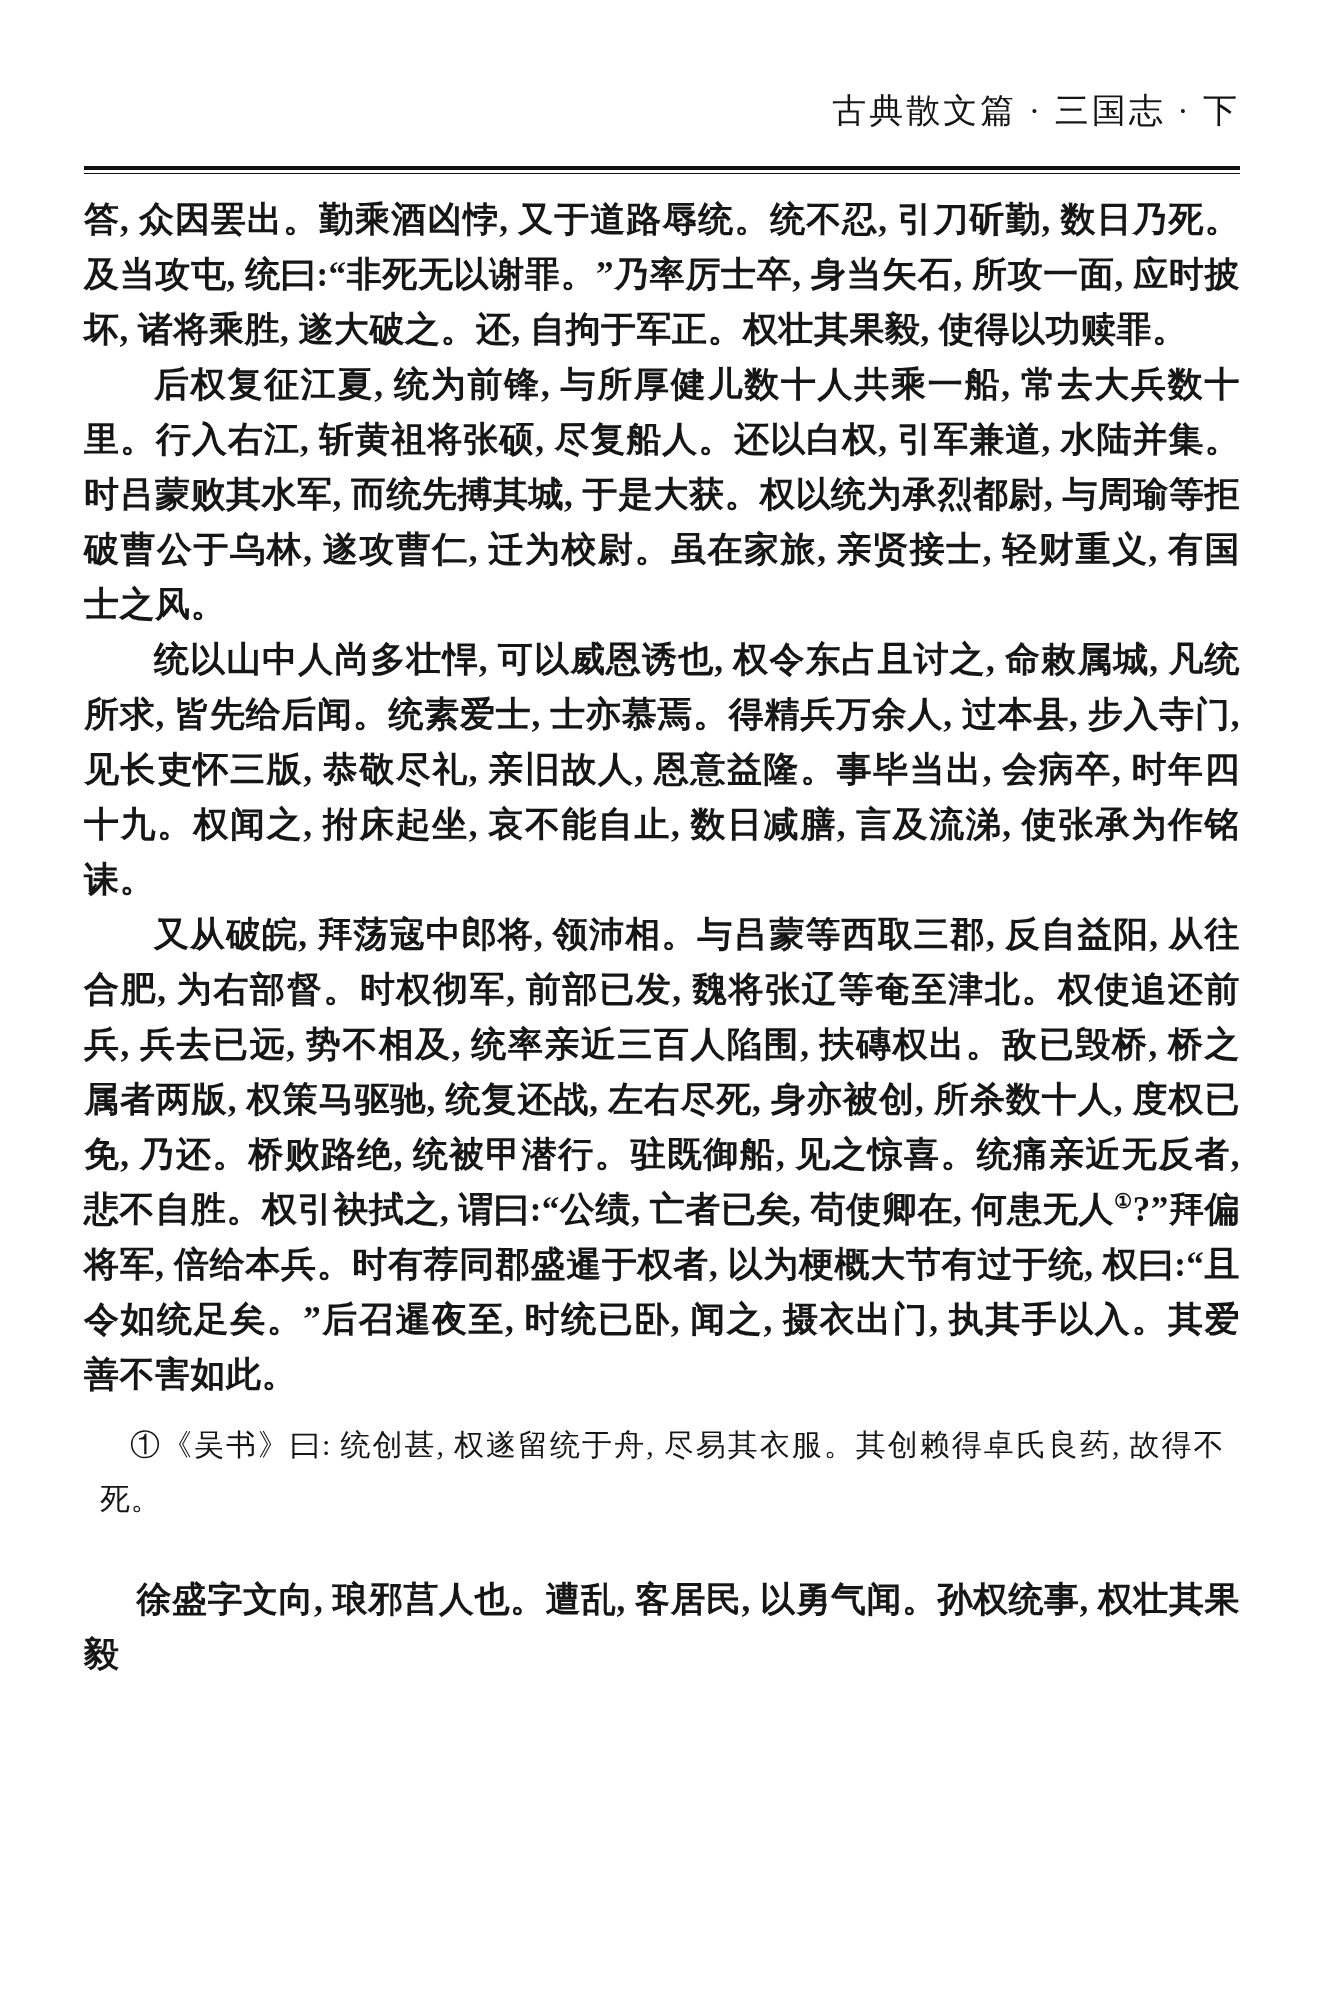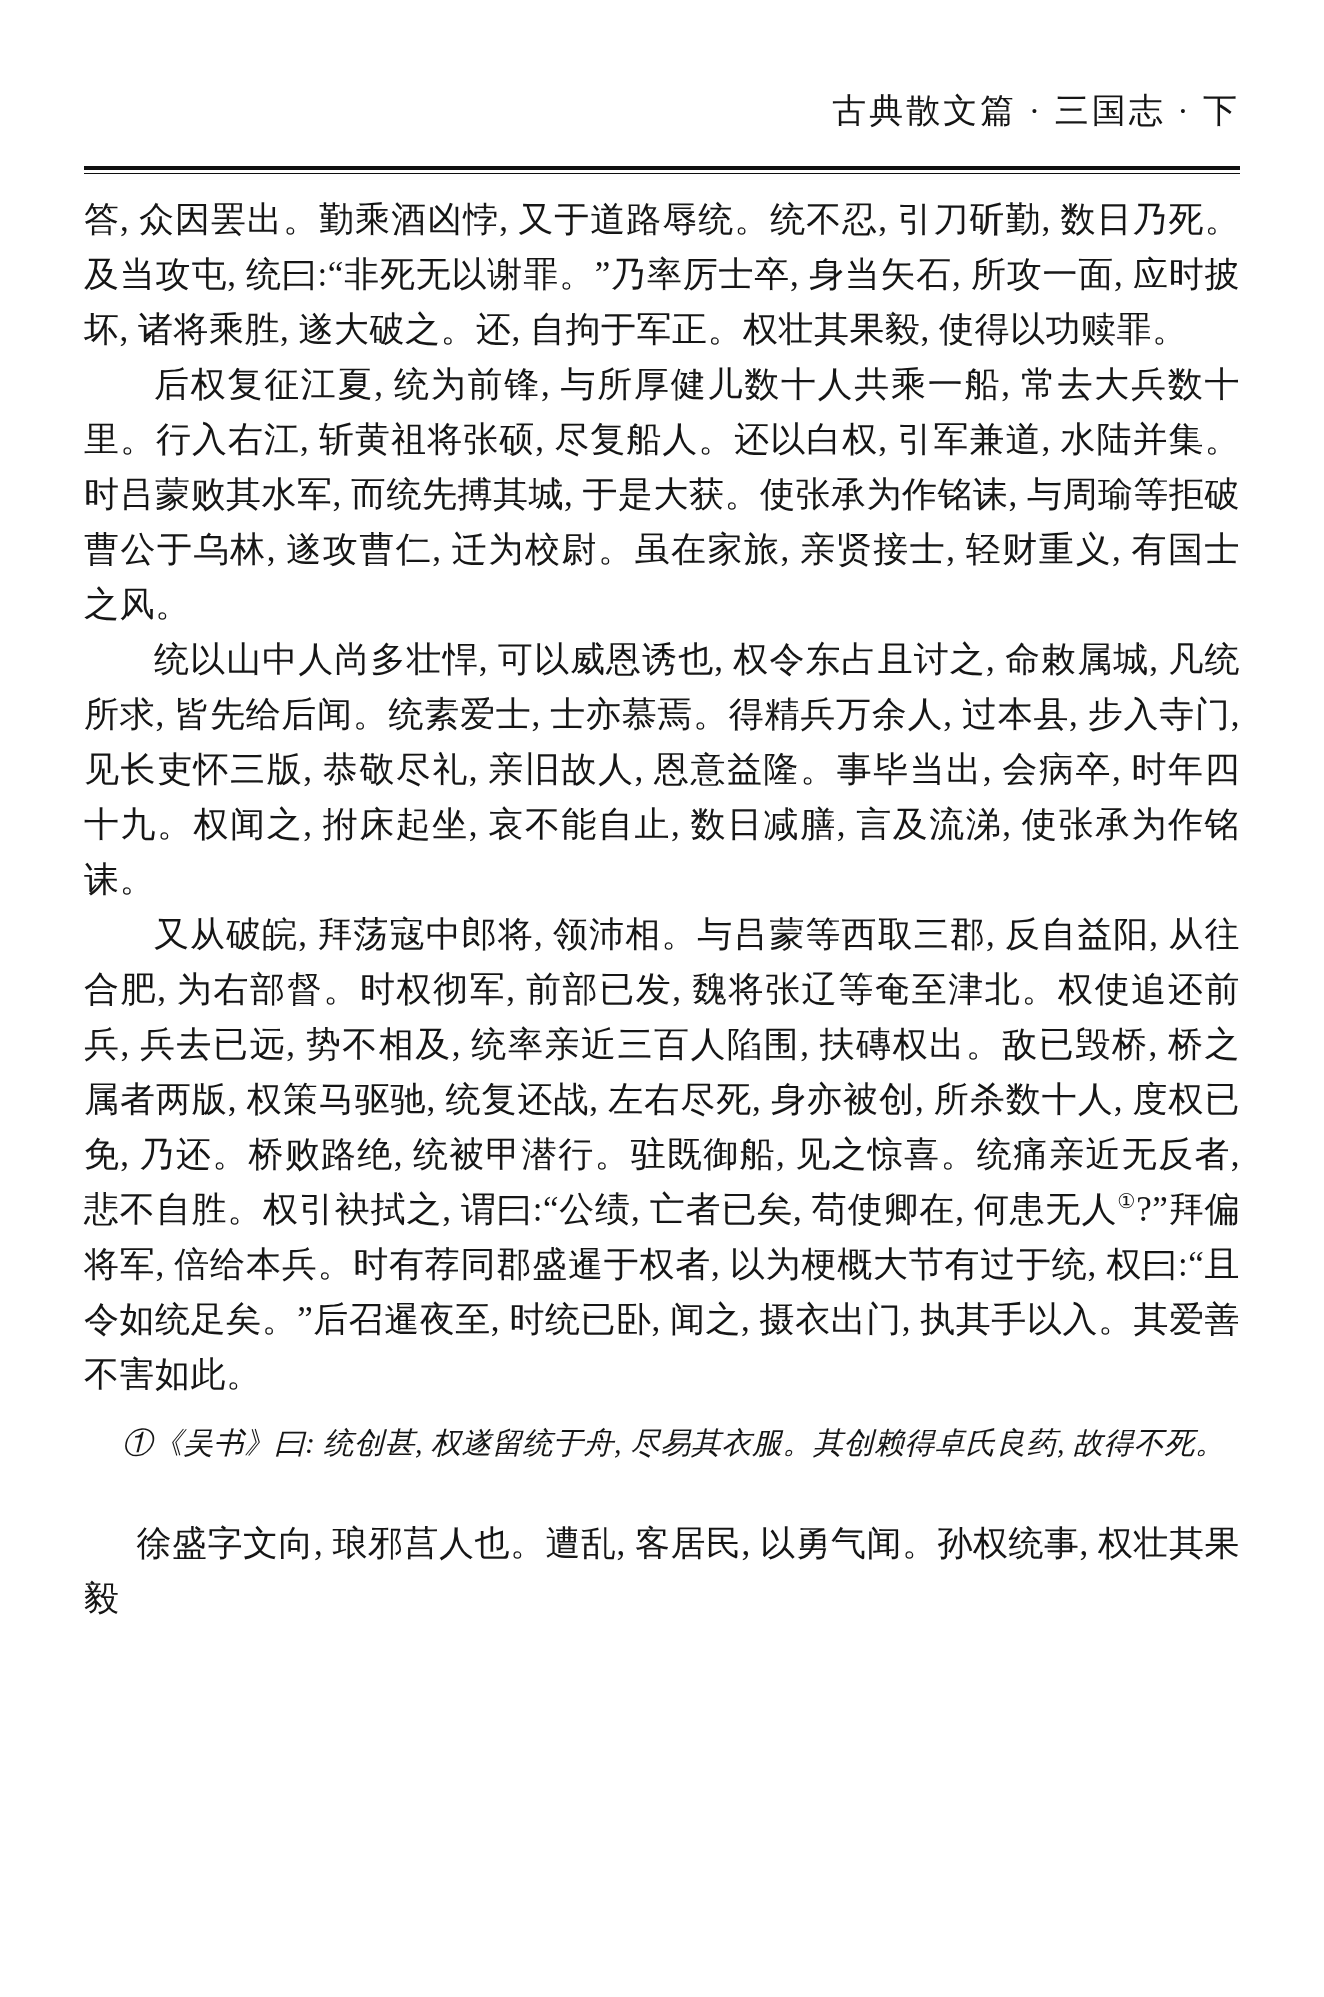--- a/index.html
+++ b/index.html
@@ -47,37 +47,37 @@
     border-bottom: 1px solid #101010;
   }
   
   .body-text {
     margin-top: 18px;
     font-size: 35px;
     line-height: 55px;
     text-align: justify;
     letter-spacing: 0.5px;
   }
-  .para { margin: 0; }
+  .para { margin: 0; font-weight: bold; }
   .para.indent { text-indent: 2em; }
   .para.no-indent { text-indent: 0; }
   .sup {
     font-size: 0.58em;
     vertical-align: super;
     line-height: 0;
   }
   
   .footnotes {
     margin-top: 14px;
     font-size: 30px;
     line-height: 54px;
     text-align: justify;
     letter-spacing: 0.5px;
   }
-  .footnote { margin: 8px; font-style: italic; }
+  .footnote { margin: 16px; }
   .footnote.fn-indent { text-indent: 1em; }
   
   .closing {
     margin-top: 46px;
     font-size: 35px;
     line-height: 55px;
     text-align: justify;
     letter-spacing: 0.5px;
   }
   .closing .para { text-indent: 1.5em; }
@@ -94,21 +94,21 @@
 
   <div class="head-rule"></div>
 
   <div class="body-text">
 
     <p class="para no-indent">
       <span>答, 众因罢出。勤乘酒凶悖, 又于道路辱统。统不忍, 引刀斫勤, 数日乃死。及当攻屯, 统曰:“非死无以谢罪。”乃率厉士卒, 身当矢石, 所攻一面, 应时披坏, 诸将乘胜, 遂大破之。还, 自拘于军正。权壮其果毅, 使得以功赎罪。</span>
     </p>
 
     <p class="para indent">
-      <span>后权复征江夏, 统为前锋, 与所厚健儿数十人共乘一船, 常去大兵数十里。行入右江, 斩黄祖将张硕, 尽复船人。还以白权, 引军兼道, 水陆并集。时吕蒙败其水军, 而统先搏其城, 于是大获。使张承为作铭诔, 与周瑜等拒破曹公于乌林, 遂攻曹仁, 迁为校尉。虽在家旅, 亲贤接士, 轻财重义, 有国士之风。</span>
+      <span>后权复征江夏, 统为前锋, 与所厚健儿数十人共乘一船, 常去大兵数十里。行入右江, 斩黄祖将张硕, 尽复船人。还以白权, 引军兼道, 水陆并集。时吕蒙败其水军, 而统先搏其城, 于是大获。权以统为承烈都尉, 与周瑜等拒破曹公于乌林, 遂攻曹仁, 迁为校尉。虽在家旅, 亲贤接士, 轻财重义, 有国士之风。</span>
     </p>
 
     <p class="para indent">
       <span>统以山中人尚多壮悍, 可以威恩诱也, 权令东占且讨之, 命敕属城, 凡统所求, 皆先给后闻。统素爱士, 士亦慕焉。得精兵万余人, 过本县, 步入寺门, 见长吏怀三版, 恭敬尽礼, 亲旧故人, 恩意益隆。事毕当出, 会病卒, 时年四十九。权闻之, 拊床起坐, 哀不能自止, 数日减膳, 言及流涕, 使张承为作铭诔。</span>
     </p>
 
     <p class="para indent">
       <span>又从破皖, 拜荡寇中郎将, 领沛相。与吕蒙等西取三郡, 反自益阳, 从往合肥, 为右部督。时权彻军, 前部已发, 魏将张辽等奄至津北。权使追还前兵, 兵去已远, 势不相及, 统率亲近三百人陷围, 扶磚权出。敌已毁桥, 桥之属者两版, 权策马驱驰, 统复还战, 左右尽死, 身亦被创, 所杀数十人, 度权已免, 乃还。桥败路绝, 统被甲潜行。驻既御船, 见之惊喜。统痛亲近无反者, 悲不自胜。权引袂拭之, 谓曰:“公绩, 亡者已矣, 苟使卿在, 何患无人</span><span class="sup">①</span><span>?”拜偏将军, 倍给本兵。时有荐同郡盛暹于权者, 以为梗概大节有过于统, 权曰:“且令如统足矣。”后召暹夜至, 时统已卧, 闻之, 摄衣出门, 执其手以入。其爱善不害如此。</span>
     </p>
 

